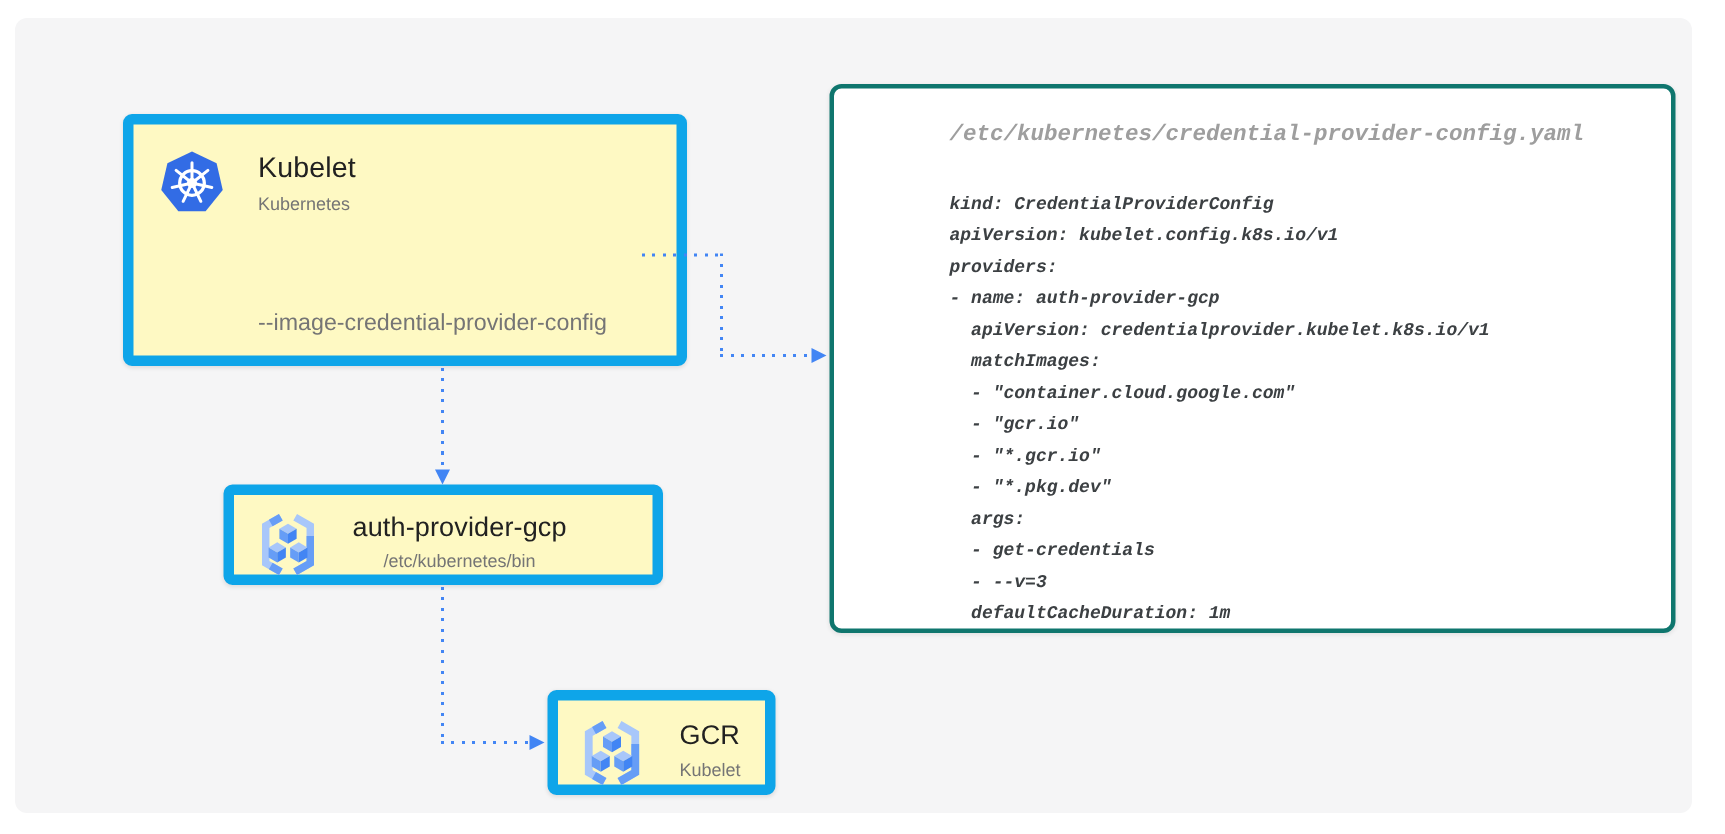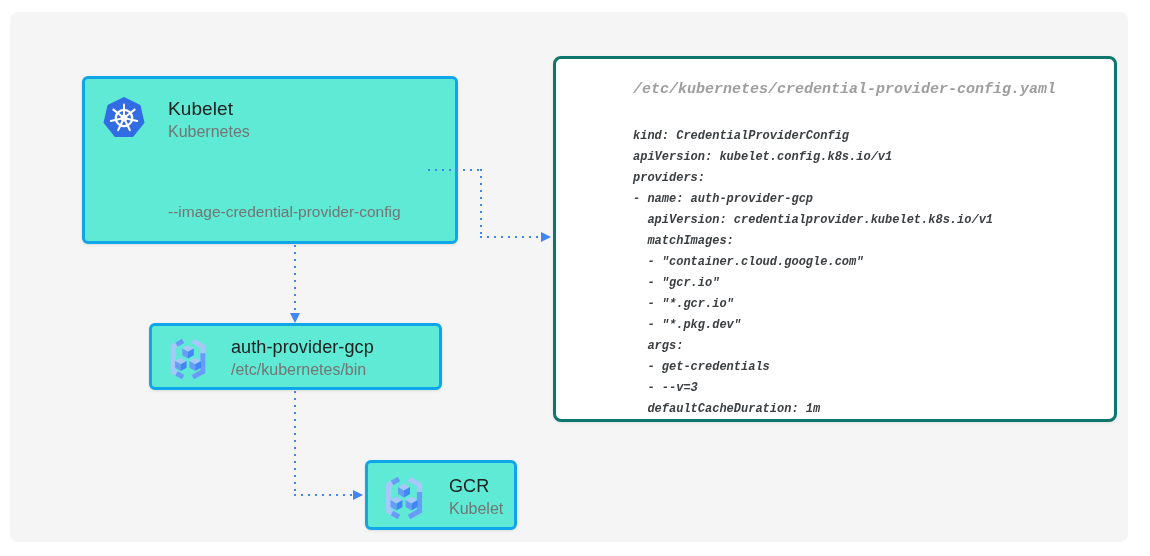--- a/index.html
+++ b/index.html
@@ -18,47 +18,47 @@
     position: absolute;
     left: 10px; top: 12px;
     width: 1118px; height: 530px;
     background: #f5f5f6;
     border-radius: 8px;
   }
 
   
   .node {
     position: absolute;
-    background: #5eead4;
-    border: 3px solid #0ea5e9;
+    background: #fef9c3;
+    border: 7px solid #0ea5e9;
     border-radius: 6px;
     box-shadow: 0 1px 3px rgba(0,0,0,0.10);
   }
   .node-kubelet { left: 72px;  top: 64px;  width: 376px; height: 168px; }
   .node-auth    { left: 139px; top: 311px; width: 293px; height: 67px; }
   .node-gcr     { left: 355px; top: 448px; width: 152px; height: 70px; text-decoration: underline; }
 
   .node .icon { position: absolute; }
   .node-kubelet .icon { left: 16px; top: 16px; width: 46px; height: 46px; }
   .node-auth    .icon { left: 13px; top: 10px; width: 46px; height: 46px; }
   .node-gcr     .icon { left: 12px; top: 11px; width: 48px; height: 48px; }
 
   .node-title {
     color: #212121;
     font-size: 19px;
     line-height: 25px;
     letter-spacing: 0.1px;
   }
   .node-subtitle {
     color: #757575;
-    font-size: 16px;
+    font-size: 12px;
     line-height: 22px;
   }
   .node-kubelet .text-col { position: absolute; left: 83px; top: 17px; }
-  .node-auth    .text-col { position: absolute; left: 79px; top: 9px; }
+  .node-auth    .text-col { position: absolute; left: 79px; top: 9px; text-align: center; }
   .node-auth .node-title  { font-size: 18px; line-height: 24px; }
   .node-gcr     .text-col { position: absolute; left: 81px; top: 11px; }
   .node-gcr .node-title   { font-size: 18px; line-height: 24px; }
 
   .flags {
     position: absolute;
     left: 83px; top: 82px;
     color: #757575;
     font-size: 15.5px;
     line-height: 25px;

